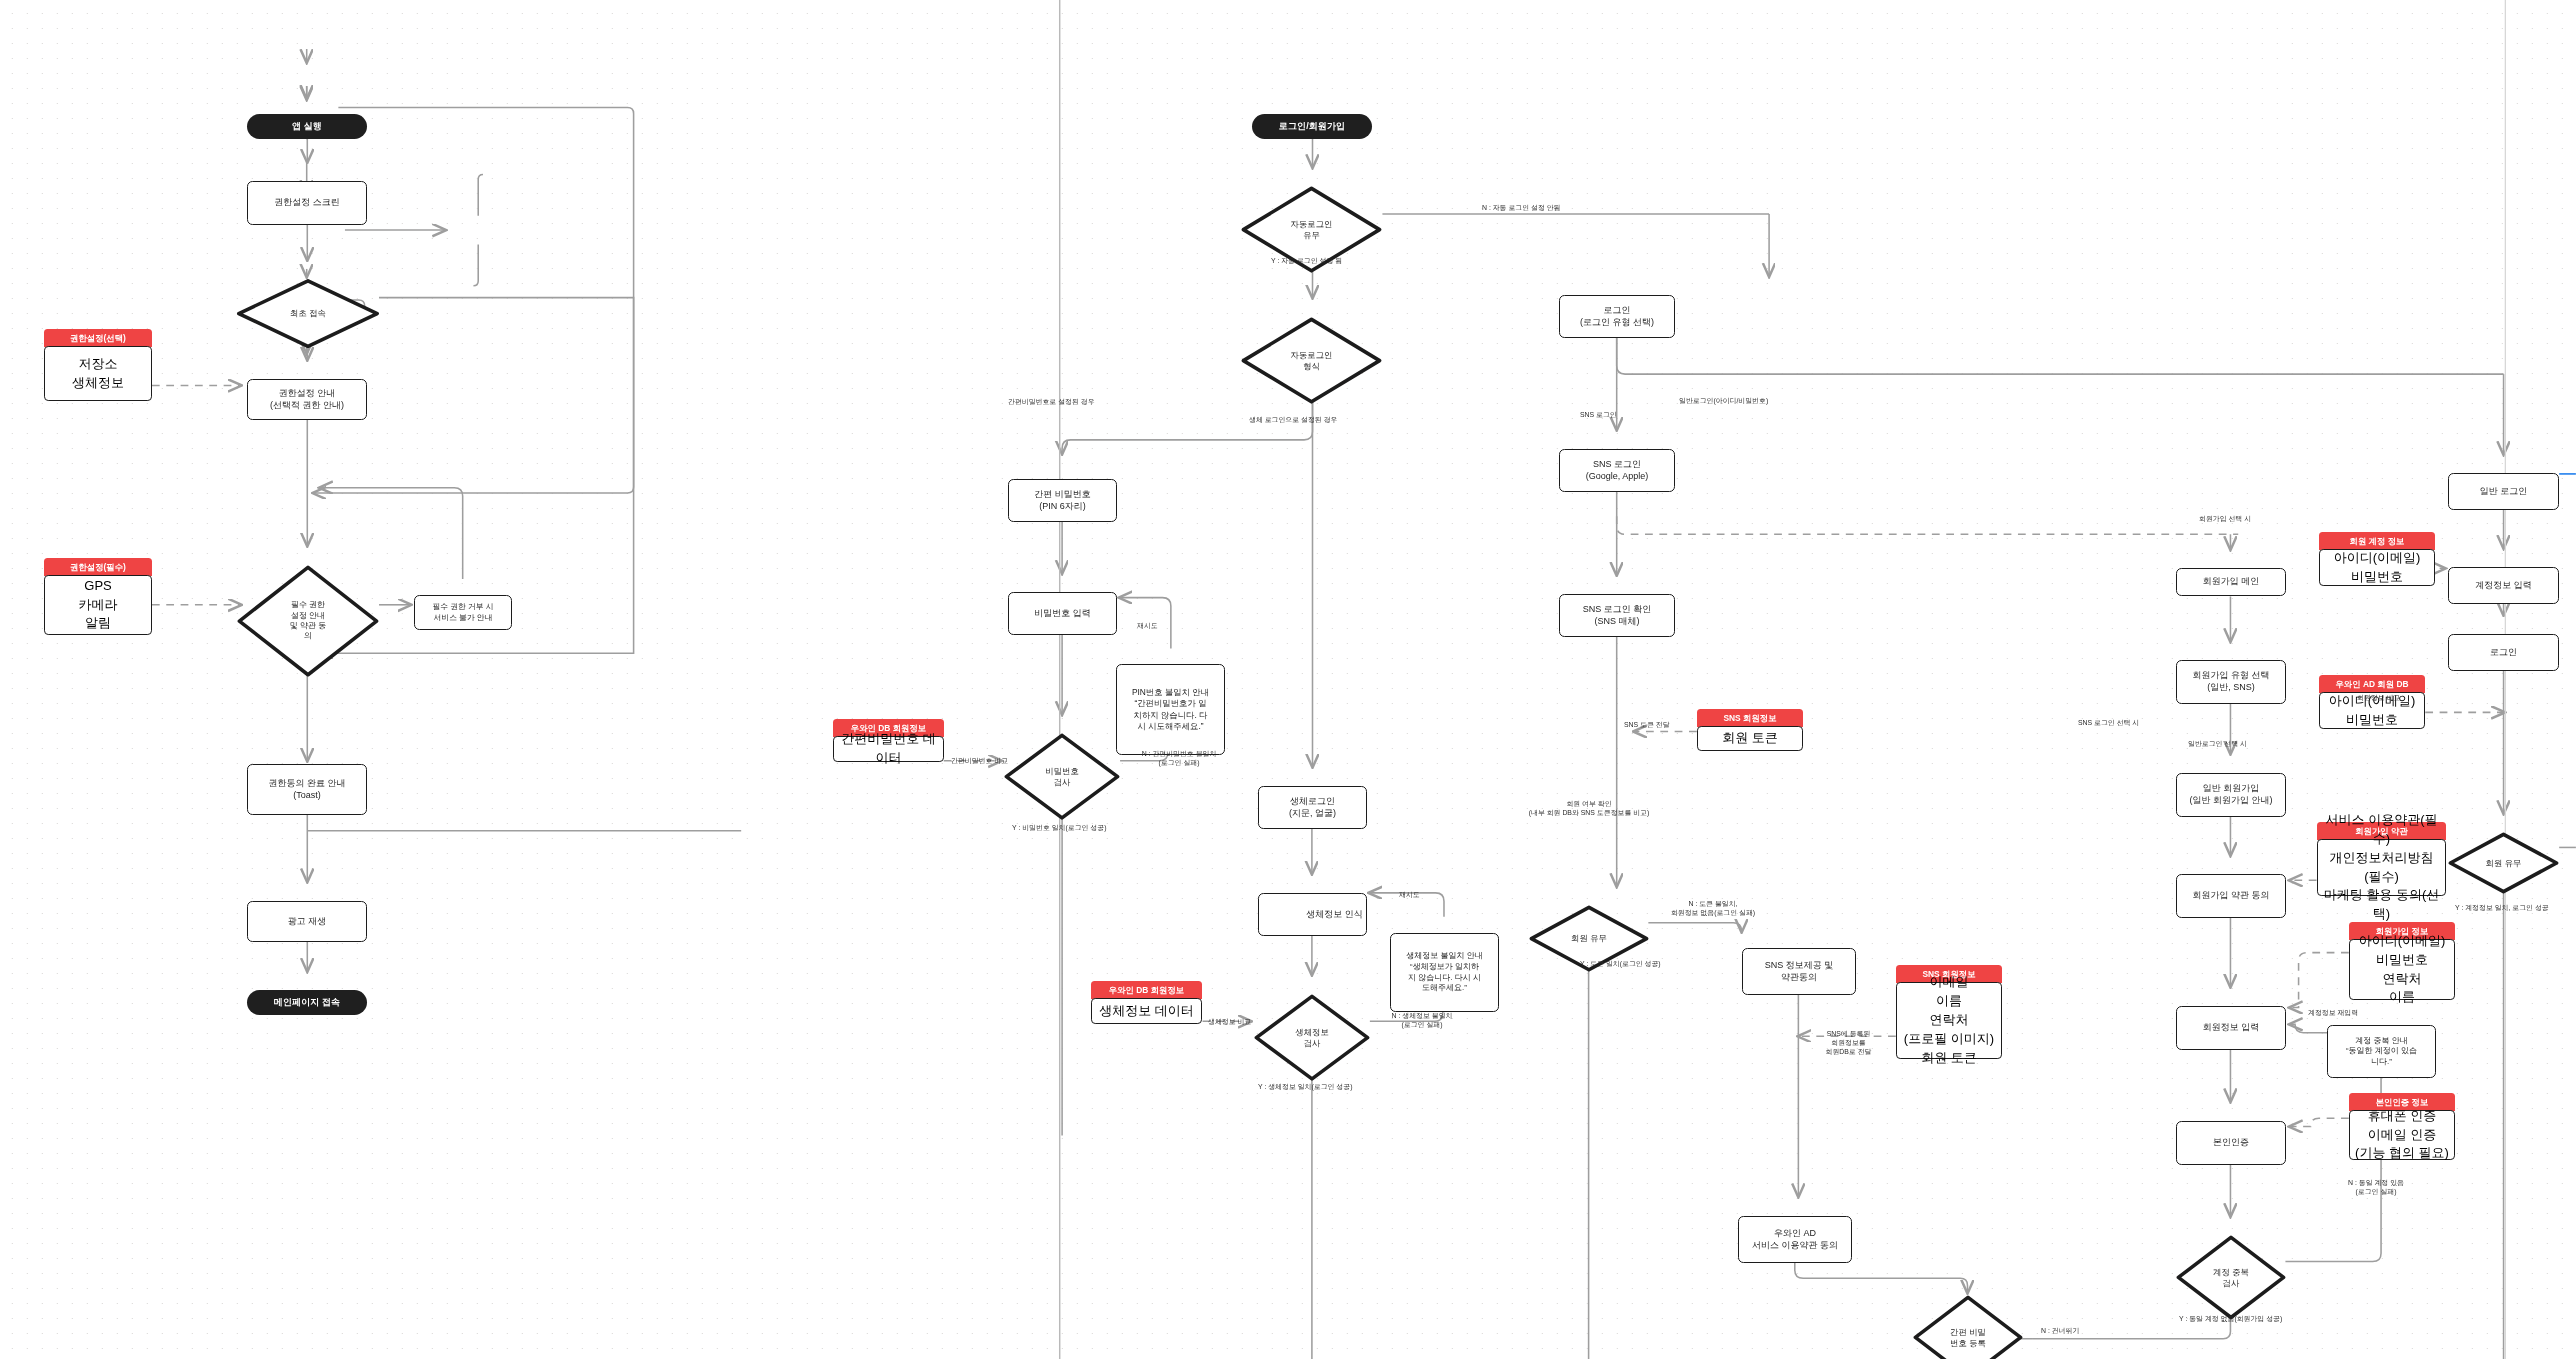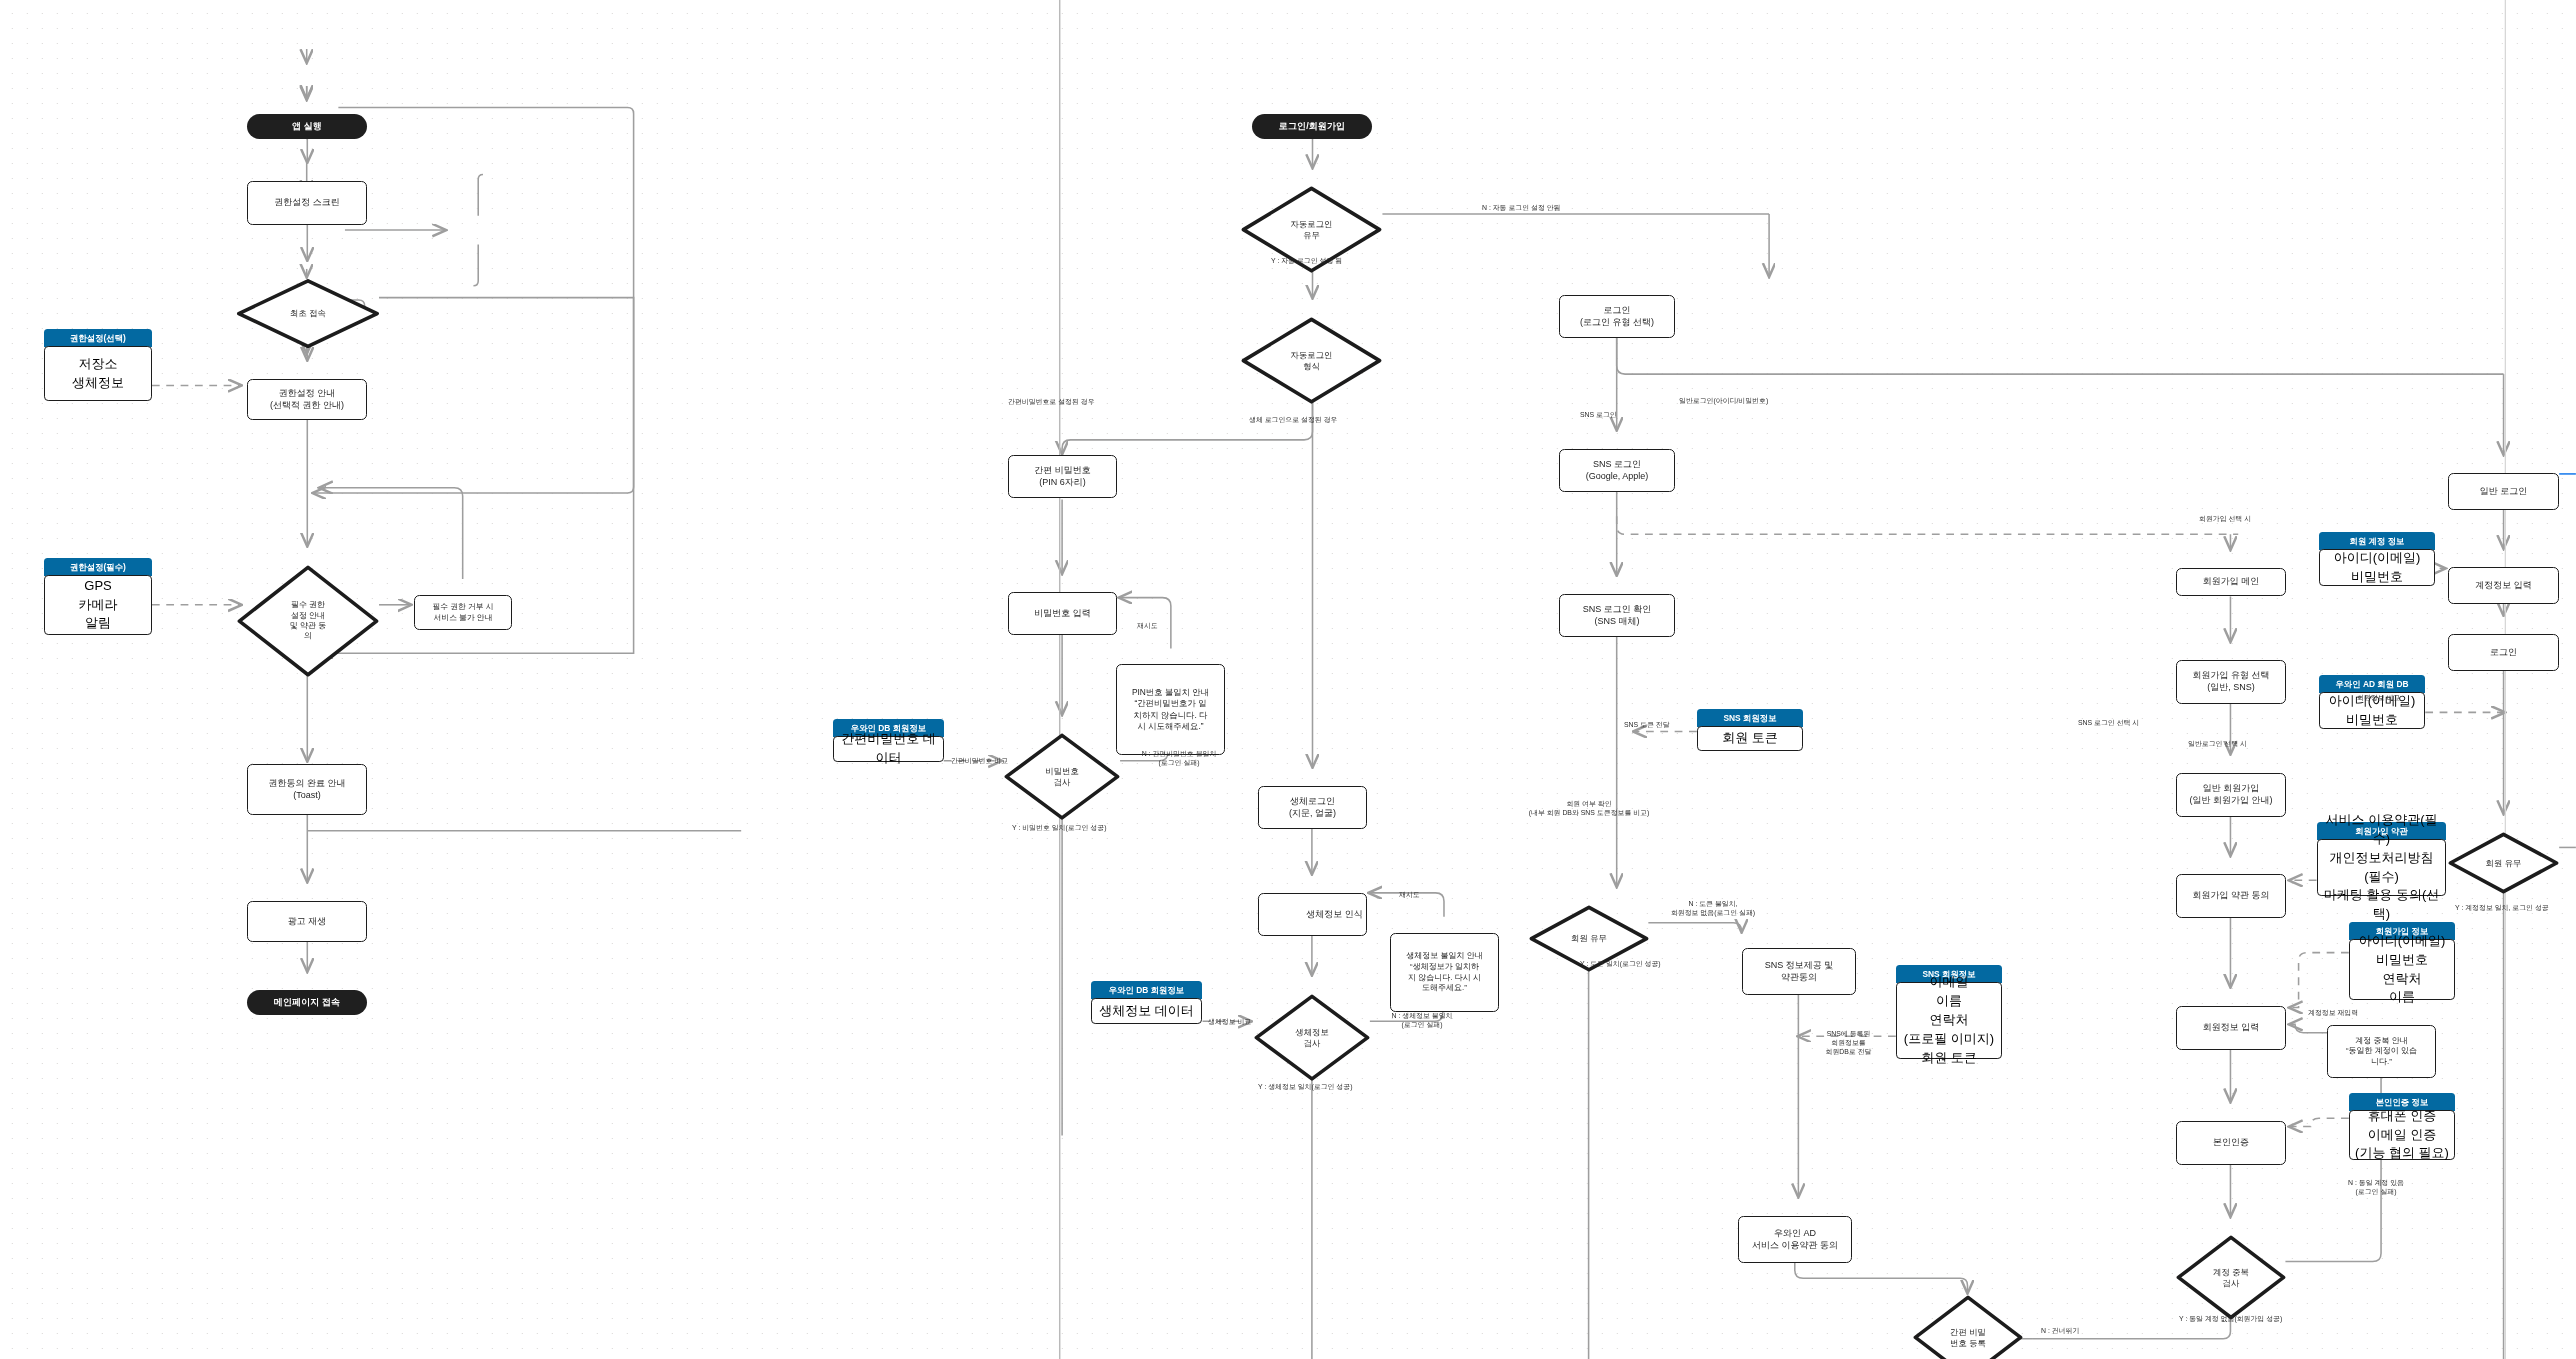--- a/index.html
+++ b/index.html
@@ -30,21 +30,21 @@
   
   .proc{background:#ffffff;border:1.8px solid #1c1c1c;border-radius:5.4px;font-size:9px;}
   .proc.small{font-size:8.4px;}
 
   
   .dec{background:transparent;font-size:8.4px;}
   .dec .dshape{position:absolute;inset:0;}
   .dec .dlabel{position:relative;z-index:2;padding:0 3.6px;font-size:8.4px;line-height:1.3;}
 
   .hdrcard{position:absolute;box-sizing:border-box;}
-  .hdrcard .htitle{background:#0369a1;color:#fff;font-size:8.4px;font-weight:bold;text-align:center;
+  .hdrcard .htitle{background:#ef4444;color:#fff;font-size:8.4px;font-weight:bold;text-align:center;
         padding:3.6px 6px;border-radius:3.6px 3.6px 0 0;}
   .hdrcard .hbody{background:#fff;border:1.8px solid #1c1c1c;border-radius:4.2px;margin-top:-1.2px;
         display:flex;align-items:center;justify-content:center;text-align:center;font-size:13px;
         line-height:1.45;padding:4.8px;box-sizing:border-box;}
 
   .edge-label{position:absolute;font-size:6.9px;color:#2a2a2a;text-align:center;
         line-height:1.3;white-space:pre;pointer-events:none;}
   .edge-label.w{white-space:normal;}
 </style>
 </head>
@@ -227,21 +227,21 @@
   <span class="dlabel ml">자동로그인<br>유무</span>
 </div>
 
 <div class="node dec" style="left:1241px;top:301px;width:141px;height:87px;">
   <svg class="dshape" viewBox="0 0 236 146" preserveAspectRatio="none">
     <polygon points="118,4 232,73 118,142 4,73" fill="#fff" stroke="#1c1c1c" stroke-width="6" stroke-linejoin="round"></polygon>
   </svg>
   <span class="dlabel ml">자동로그인<br>형식</span>
 </div>
 
-<div class="node proc" style="left:1008px;top:439px;width:109px;height:43px;">
+<div class="node proc" style="left:1008px;top:463px;width:109px;height:43px;">
   <span class="ml">간편 비밀번호<br>(PIN 6자리)</span>
 </div>
 
 <div class="node proc" style="left:1008px;top:576px;width:109px;height:43px;">
   <span class="ml">비밀번호 입력</span>
 </div>
 
 <div class="node proc" style="left:1116px;top:648px;width:109px;height:91px;">
   <span class="ml" style="font-size:8.4px;">PIN번호 불일치 안내<br>“간편비밀번호가 일<br>치하지 않습니다. 다<br>시 시도해주세요.”</span>
 </div>

